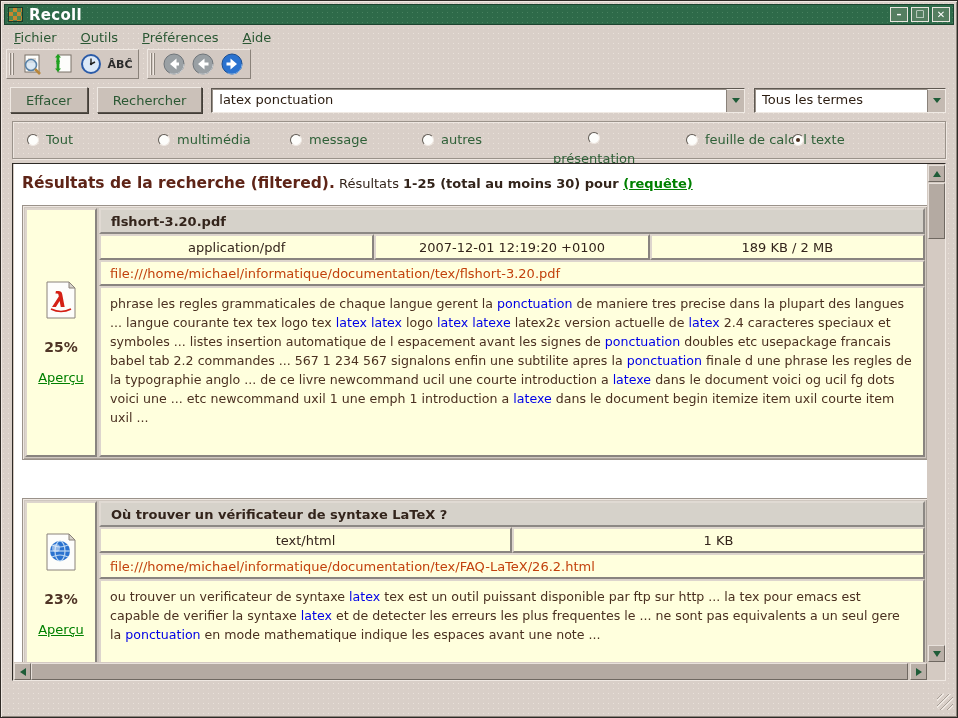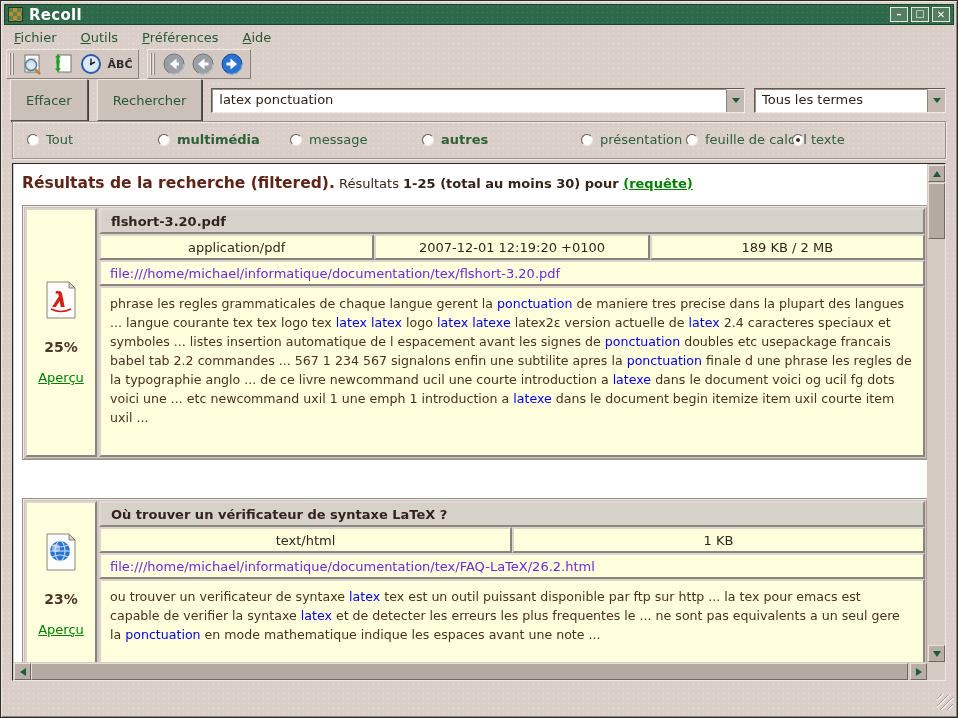--- a/index.html
+++ b/index.html
@@ -49,21 +49,21 @@
     background:#d3c9c2; border:1px solid; border-color:#efe8e2 #8a827a #8a827a #efe8e2;
   }
   .grip { width:6px; height:22px; margin-right:2px;
     background: repeating-linear-gradient(90deg,#f0e9e3 0 1px,#8d857d 1px 2px,rgba(0,0,0,0) 2px 3px); }
   .tool-btn { width:26px; height:26px; display:flex; align-items:center; justify-content:center; }
   .abc-label { font-size:11px; font-weight:bold; color:#2b2b2b; letter-spacing:0; }
 
   
   .search-row { display:flex; align-items:center; gap:9px; padding:6px 8px 6px 6px; height:38px; }
   .btn {
-    height:42px; padding:0 15px; background:#cbc1b9; color:#2a5733; font-size:13px;
+    height:26px; padding:0 15px; background:#cbc1b9; color:#2a5733; font-size:13px;
     font-family:inherit;
     border:1px solid; border-color:#f0eae4 #58524b #58524b #f0eae4;
     box-shadow:1px 1px 0 #433e37;
   }
   .combo {
     height:25px; background:#fff; display:flex; align-items:stretch;
     border:1px solid; border-color:#5f5952 #f0eae4 #f0eae4 #5f5952;
     box-shadow: inset 1px 1px 0 #9a928a;
   }
   .combo-value { padding:3px 7px 0 7px; font-size:13px; color:#2b1c10; white-space:nowrap; overflow:hidden; flex:1; }
@@ -109,21 +109,21 @@
     justify-content:center; gap:15px; }
   .pct { font-weight:bold; color:#4f3526; font-size:14px; }
   .preview-link { color:#008000; text-decoration:underline; font-size:13px; cursor:pointer; }
   .rmain { flex:1; display:flex; flex-direction:column; gap:0; }
   .r-title { background:#d6d2ca; border:2px outset #e0dad3; padding:4px 10px 3px 10px;
     font-weight:bold; font-size:13px; color:#33241b; }
   .r-info { display:flex; }
   .r-cell { flex:1; border:2px outset #ddd5cd; background:#ffffdd; text-align:center;
     padding:4px 0 3px 0; font-size:13px; color:#33241b; }
   .r-url { border:2px outset #ddd5cd; background:#ffffdd; padding:4px 9px 3px 9px; font-size:13px; }
-  .r-url a { color:#6d28d9; }
+  .r-url a { color:#c2410c; }
   .r-snip { border:2px outset #ddd5cd; background:#ffffdd; padding:6px 9px 28px 9px;
     font-size:12.6px; line-height:19px; color:#4a3020; }
   .result-block:nth-of-type(3) .r-snip { padding-bottom:21px; }
   .hl { color:#0000e6; }
 
   
   .vscroll { position:absolute; right:0; top:0; bottom:18px; width:17px; background:#d4cac2; }
   .sb-btn { width:17px; height:17px; background:#b9afa7;
     border:1px solid; border-color:#e8e1db #6f6861 #6f6861 #e8e1db;
     display:flex; align-items:center; justify-content:center; }
@@ -241,33 +241,33 @@
           <div class="tri-down"></div>
         </div>
     </div>
   </div>
 
   <div class="filter-box">
       <div class="filter-item" style="left: 14px;">
         <span class="radio"></span>
         <span>Tout</span>
       </div>
-      <div class="filter-item" style="left: 145px; font-weight: bold;">
+      <div class="filter-item" style="left: 145px;">
         <span class="radio"></span>
         <span>multimédia</span>
       </div>
       <div class="filter-item" style="left: 277px; text-align: right;">
         <span class="radio"></span>
         <span>message</span>
       </div>
-      <div class="filter-item" style="left: 409px; font-weight: bold;">
+      <div class="filter-item" style="left: 409px;">
         <span class="radio"></span>
         <span>autres</span>
       </div>
-      <div class="filter-item" style="left: 568px;">
+      <div class="filter-item" style="left: 540px; flex-direction: column;">
         <span class="radio"></span>
         <span>présentation</span>
       </div>
       <div class="filter-item" style="left: 673px;">
         <span class="radio"></span>
         <span>feuille de calcul</span>
       </div>
       <div class="filter-item" style="left: 779px;">
         <span class="radio checked"></span>
         <span>texte</span>

